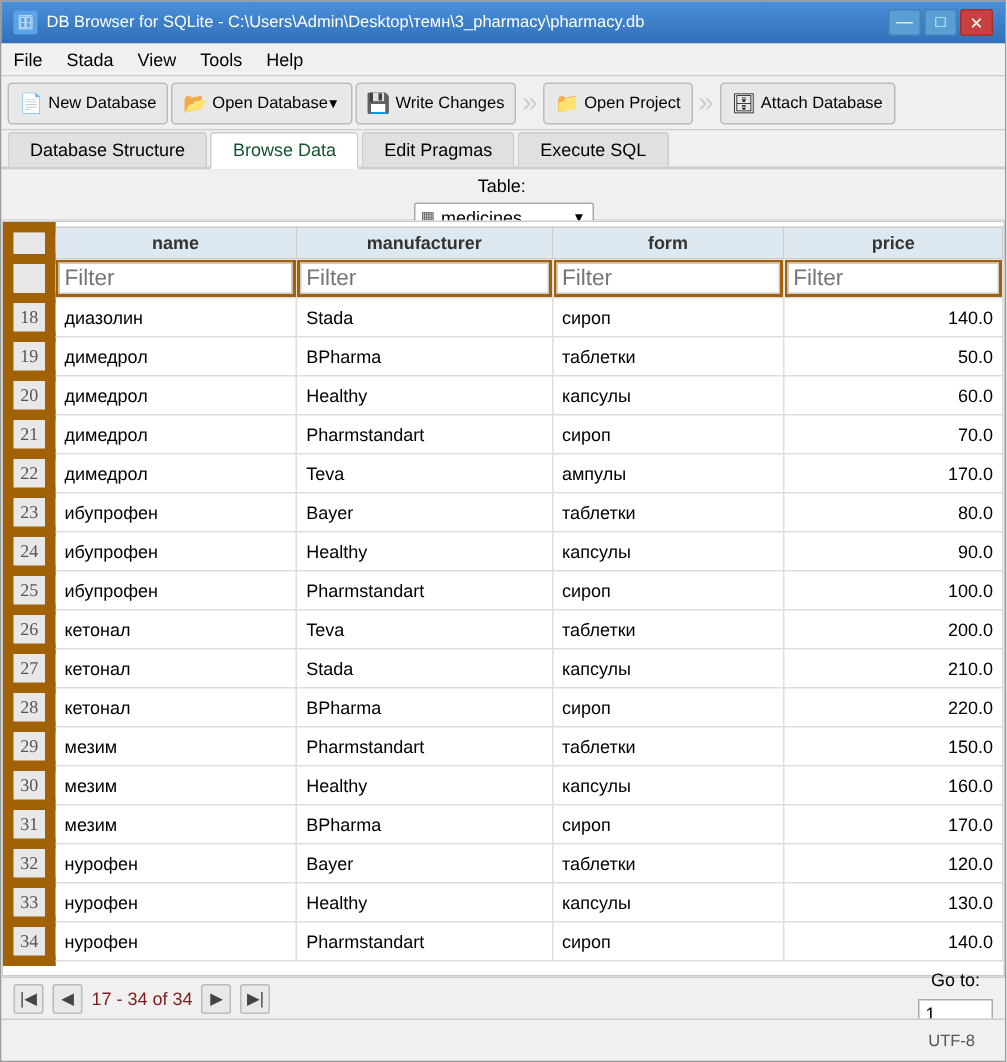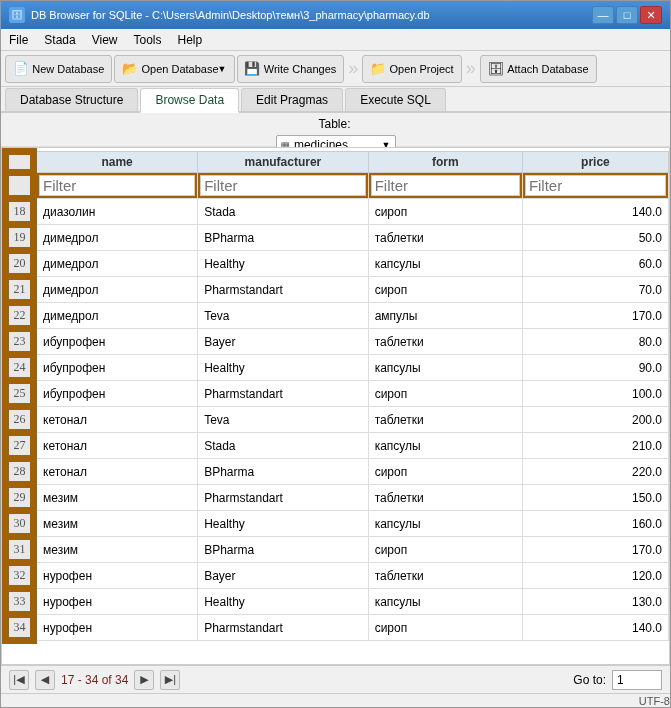--- a/index.html
+++ b/index.html
@@ -299,38 +299,39 @@
     }
     .nav-info {
       font-size: 12px;
       color: #7f1d1d;
     }
     .goto-section {
       display: flex;
       align-items: center;
       gap: 6px;
       margin-left: auto;
+      flex-direction: column;
     }
     .goto-label { font-size: 12px; }
     .goto-input {
       width: 50px;
       height: 20px;
       border: 1px solid #aaa;
       padding: 1px 4px;
       font-size: 12px;
     }
     .utf-label {
       background: #f0f0f0;
       border-top: 1px solid #ccc;
       text-align: right;
-      padding: 2px 0;
+      padding: 2px 20px;
       font-size: 11px;
       color: #555;
       flex-shrink: 0;
-      height: 14px;
+      height: 28px;
       display: flex;
       align-items: center;
       justify-content: flex-end;
     }
   </style>
 </head>
 <body>
 
 <div class="window">
 

